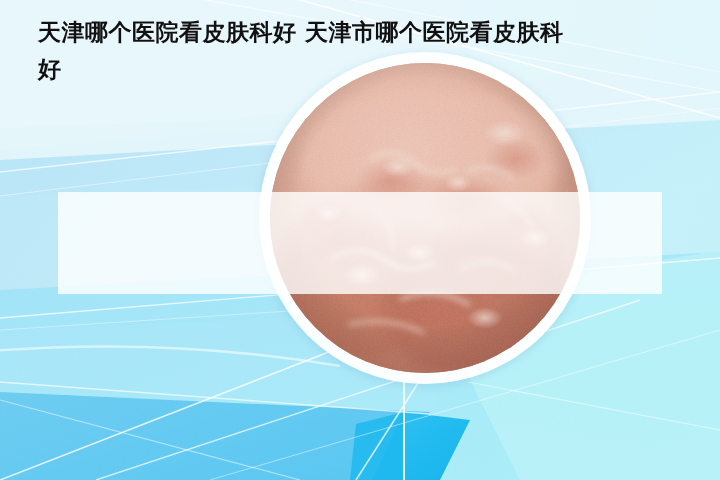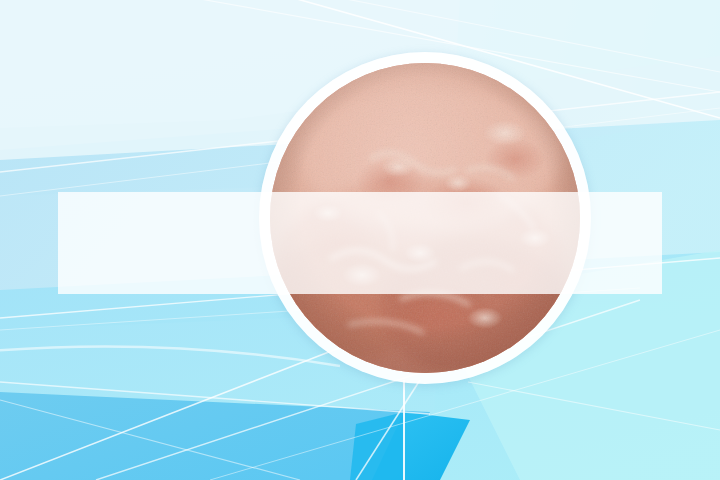--- a/index.html
+++ b/index.html
@@ -228,14 +228,15 @@
         <radialGradient id="vig" cx="0.5" cy="0.45" r="0.62">
           <stop offset="0.65" stop-color="#000000" stop-opacity="0"></stop>
           <stop offset="1" stop-color="#6b3a2c" stop-opacity="0.26"></stop>
         </radialGradient>
         <rect x="0" y="0" width="310" height="310" fill="url(#vig)"></rect>
       </svg>
     </div>
   </div>
 
   <div id="title-plate"></div>
+  <div id="title-text">天津哪个医院看皮肤科好 天津市哪个医院看皮肤科好</div>
 
 </div>
 
 </body></html>

